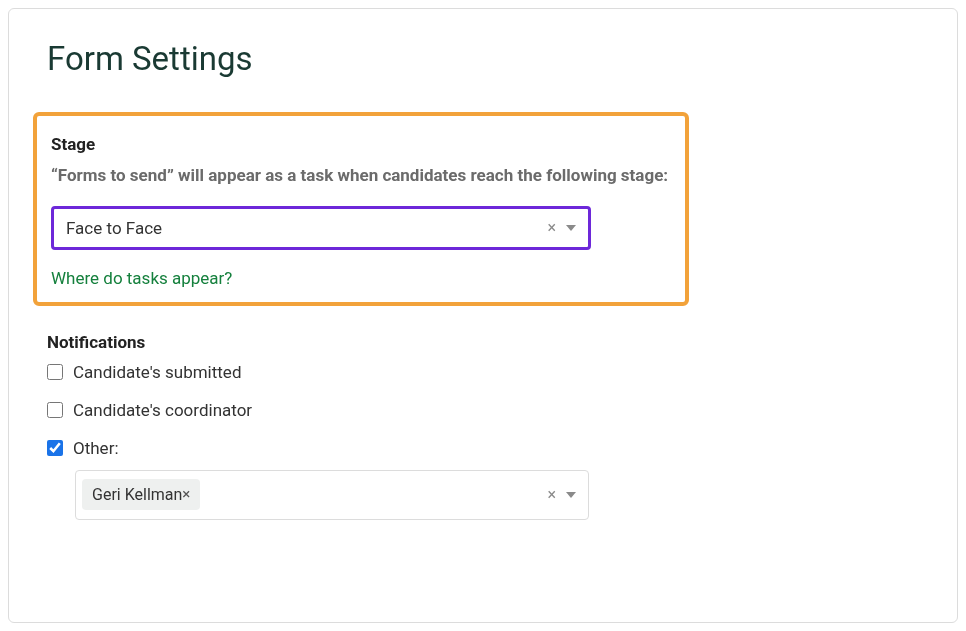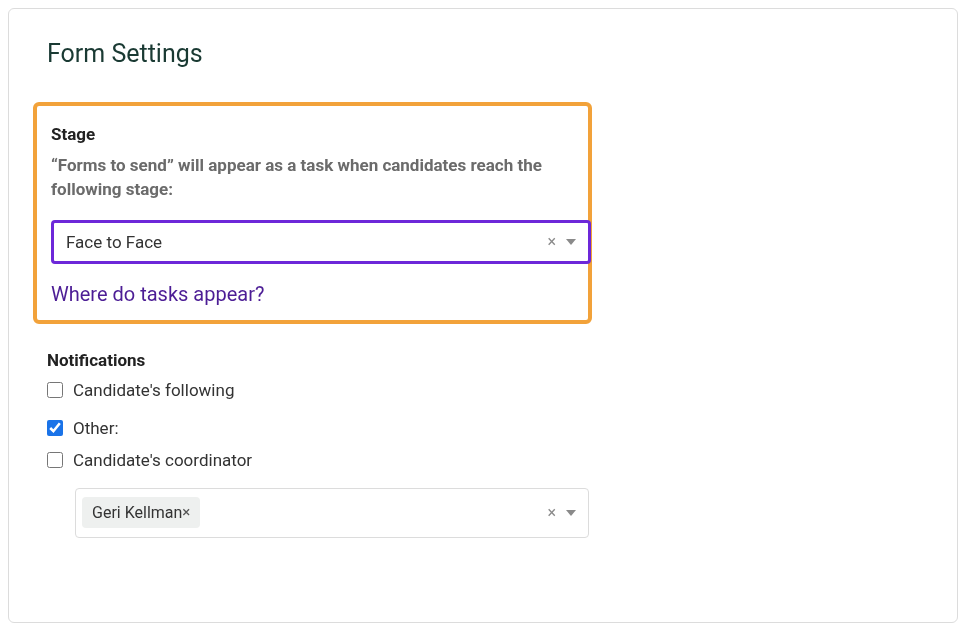--- a/index.html
+++ b/index.html
@@ -14,32 +14,32 @@
     }
     .panel {
       border: 1px solid #dcdcdc;
       border-radius: 6px;
       width: 950px;
       height: 615px;
       padding: 30px 24px 24px 24px;
       position: relative;
     }
     .page-title {
-      font-size: 25px;
+      font-size: 33px;
       font-weight: 400;
       color: #1a3a33;
       margin-bottom: 34px;
       padding-left: 14px;
     }
     .highlight-box {
       border: 4px solid #f2a23a;
       border-radius: 6px;
       padding: 18px 14px 14px 14px;
       margin-bottom: 26px;
-      width: 559px;
+      width: 656px;
     }
     .section-heading {
       font-size: 17px;
       font-weight: 700;
       color: #222;
       margin-bottom: 10px;
     }
     .section-description {
       font-size: 17px;
       color: #6b6b6b;
@@ -78,22 +78,22 @@
       cursor: pointer;
       display: inline-flex;
       align-items: center;
     }
     .icon-caret svg {
       width: 10px;
       height: 6px;
       fill: #8a8a8a;
     }
     .help-link {
-      color: #4c1d95;
-      font-size: 20px;
+      color: #15803d;
+      font-size: 17px;
       text-decoration: none;
       cursor: pointer;
       text-align: right;
     }
     .notifications-section {
       padding-left: 14px;
     }
     .checkbox-row {
       display: flex;
       align-items: center;
@@ -165,31 +165,31 @@
     </div>
 
     <a class="help-link">Where do tasks appear?</a>
   </div>
 
   <div class="notifications-section">
     <div class="section-heading">Notifications</div>
 
     <label class="checkbox-row">
       <input type="checkbox" style="">
-      <span>Candidate's following</span>
+      <span>Candidate's submitted</span>
+    </label>
+
+    <label class="checkbox-row">
+      <input type="checkbox" style="">
+      <span>Candidate's coordinator</span>
     </label>
 
     <label class="checkbox-row" style="margin-bottom:12px;">
       <input type="checkbox" checked="" style="">
       <span>Other:</span>
-    </label>
-
-    <label class="checkbox-row">
-      <input type="checkbox" style="">
-      <span>Candidate's coordinator</span>
     </label>
 
     <div class="multi-select-wrap">
       <div class="chips">
         <span class="chip">
           <span>Geri Kellman</span>
           <span class="chip-remove">×</span>
         </span>
       </div>
       <span class="select-icons">

